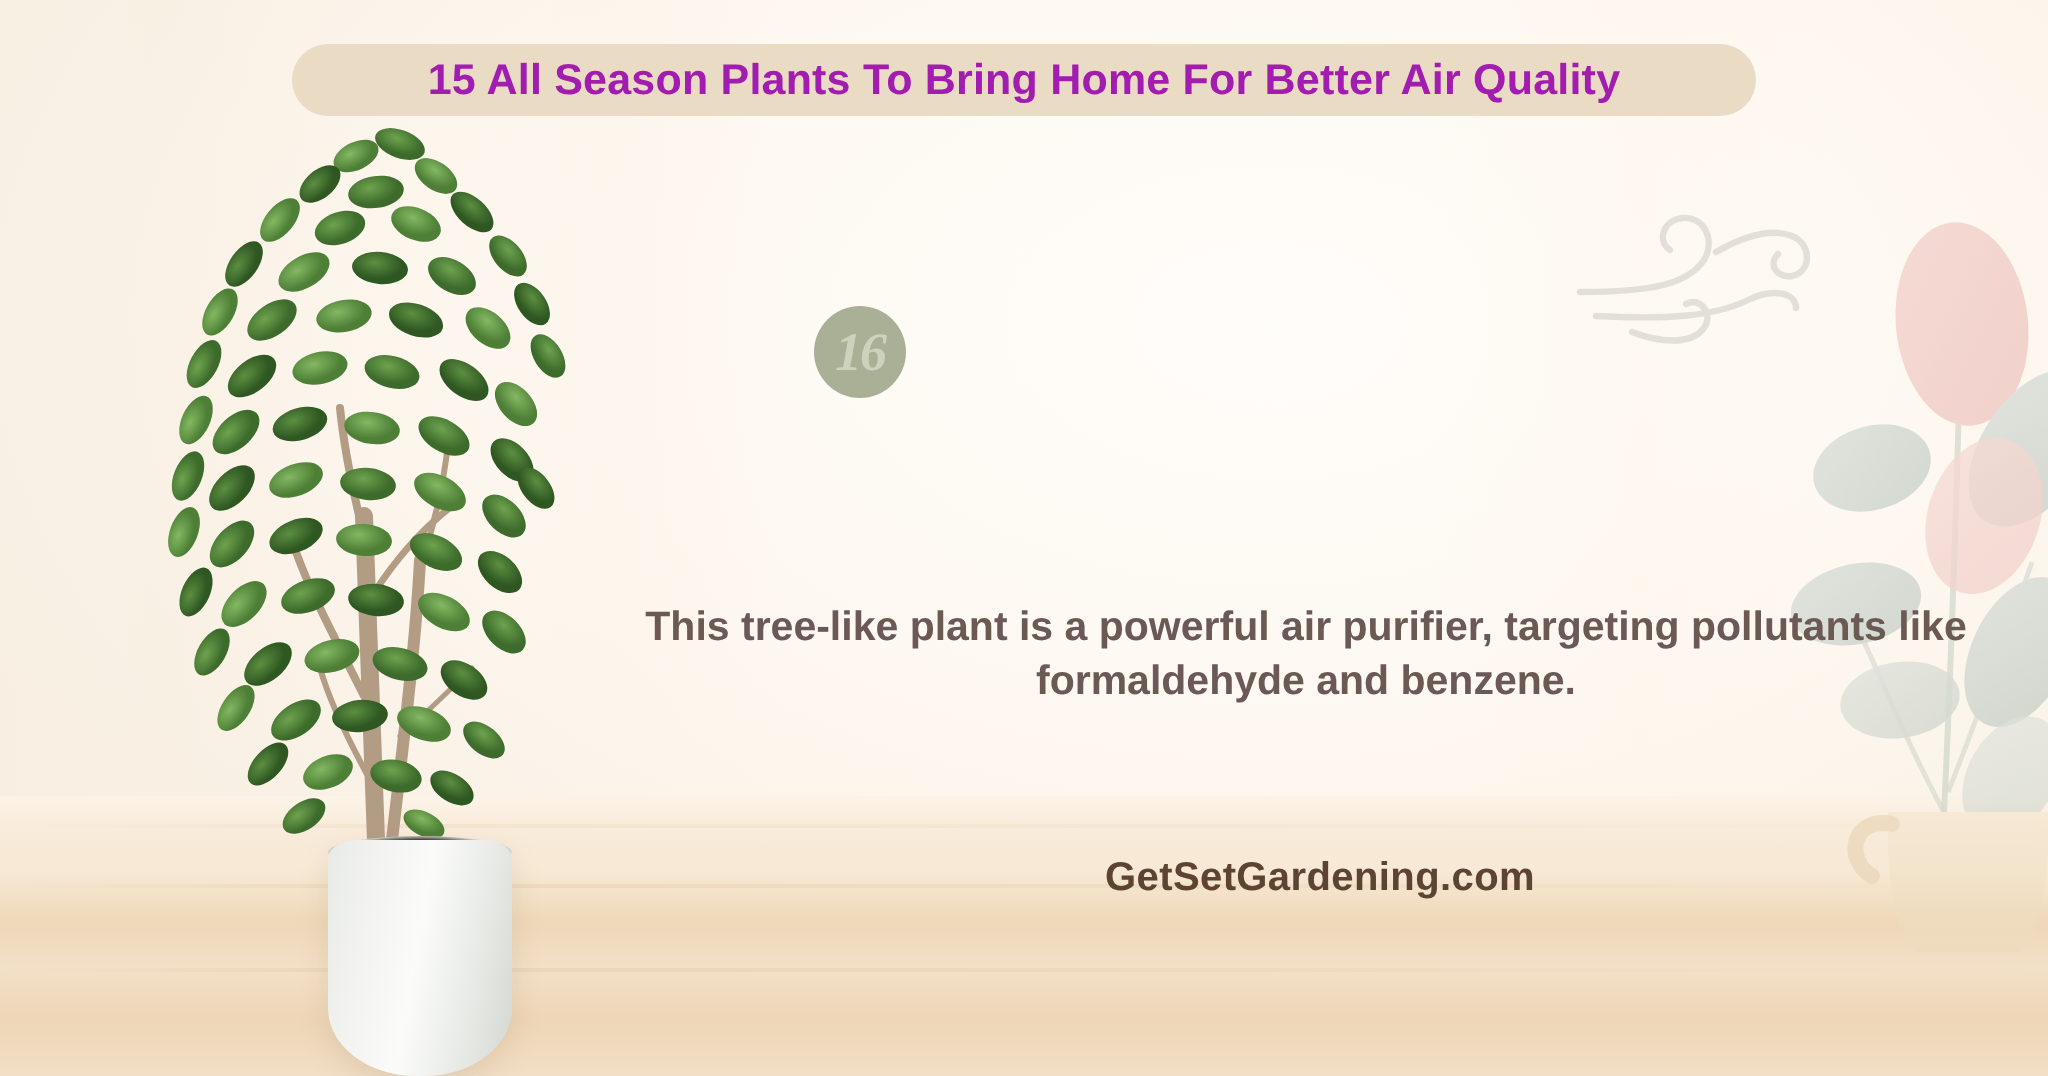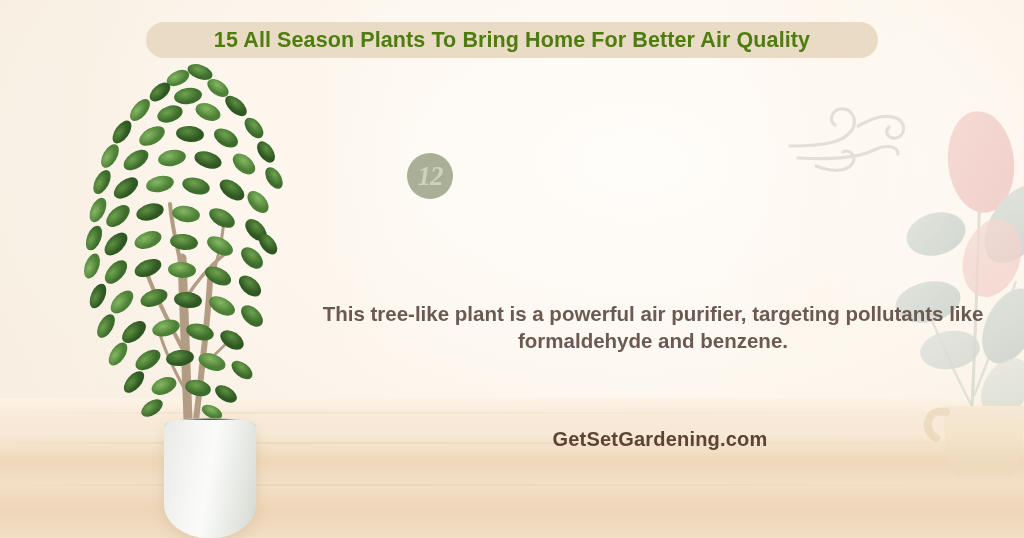--- a/index.html
+++ b/index.html
@@ -58,21 +58,21 @@
   }
   .trunk{position:absolute;left:0;top:0;width:260px;height:490px;}
 
   
   .title-pill{
     position:absolute;left:146px;top:22px;width:732px;height:36px;
     background:#eadbc4;border-radius:18px;
     display:flex;align-items:center;justify-content:center;
   }
   .title-pill span{
-    color:#4d7c0f;font-size:21.5px;font-weight:bold;letter-spacing:.1px;
+    color:#a21caf;font-size:21.5px;font-weight:bold;letter-spacing:.1px;
     font-family:"Liberation Sans", sans-serif;white-space:nowrap;
   }
 
   
   .num-badge{
     position:absolute;left:407px;top:153px;width:46px;height:46px;border-radius:50%;
     background:#a9b096;display:flex;align-items:center;justify-content:center;
   }
   .num-badge span{
     color:#cdd2bd;font-size:27px;font-style:italic;font-weight:bold;
@@ -273,21 +273,21 @@
 
     <div class="pot-rim"></div>
     <div class="pot"></div>
   </div>
 
   <div class="title-pill">
     <span>15 All Season Plants To Bring Home For Better Air Quality</span>
   </div>
 
   <div class="num-badge">
-    <span>12</span>
+    <span>16</span>
   </div>
 
 
   <div class="desc">This tree-like plant is a powerful air purifier, targeting pollutants like formaldehyde and benzene.</div>
 
   <div class="site">GetSetGardening.com</div>
 
 </div>
 
 </body></html>

